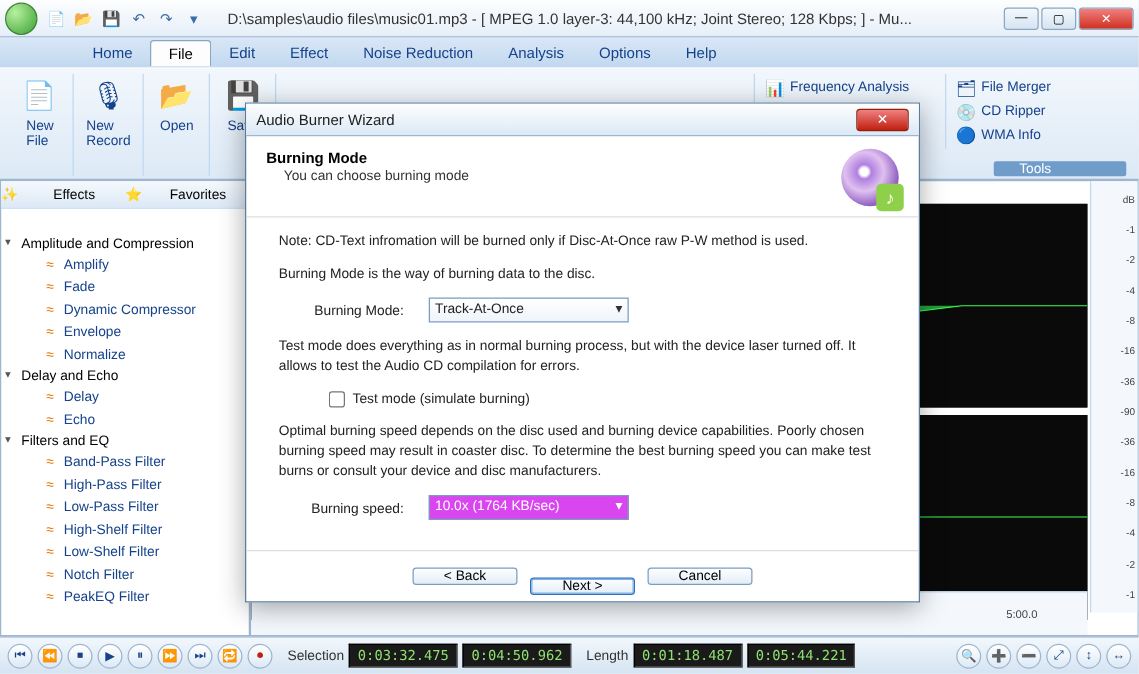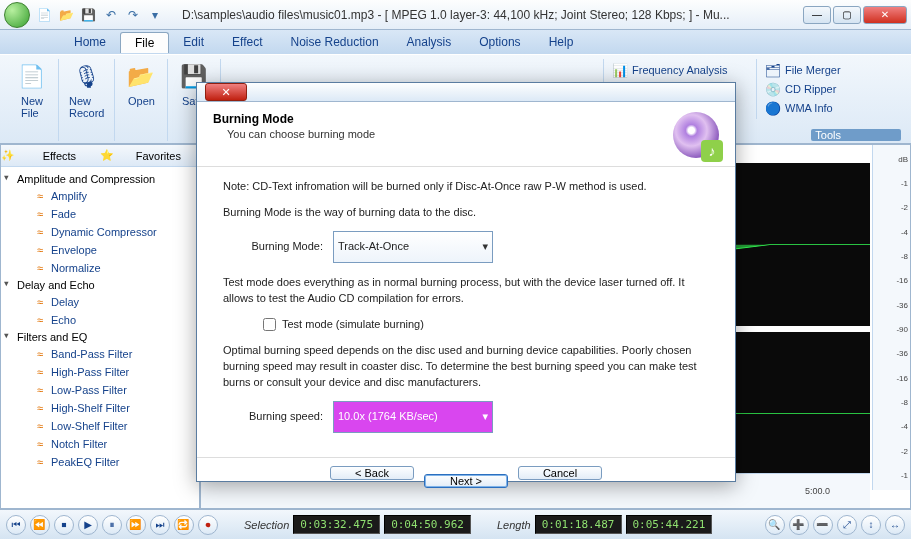--- a/index.html
+++ b/index.html
@@ -23,63 +23,63 @@
   
   .ribbon { height:90px; background:linear-gradient(#f2f7fc,#dce9f6); border-top:1px solid #fff; border-bottom:1px solid #9fb6cf; display:flex; align-items:flex-start; padding:4px 6px; gap:2px; font-size:11px; color:#15428b; position:relative;}
   .rgroup { display:flex; flex-direction:column; align-items:center; padding:0 6px; height:82px; border-right:1px solid #c2d8ef;}
   .rbtn { display:flex; flex-direction:column; align-items:center; gap:2px; cursor:default; padding:2px 4px;}
   .rbtn .ico { width:32px;height:32px;display:flex;align-items:center;justify-content:center;font-size:22px;}
   .rbtn.small { flex-direction:row; gap:4px; padding:1px 4px; width:140px; justify-content:flex-start;}
   .rbtn.small .ico { width:16px;height:16px;font-size:13px;}
 
   .ribbon-right { margin-left:auto; display:flex; gap:4px; }
   .rpanel { display:flex; flex-direction:column; gap:1px; padding:2px 4px; border-left:1px solid #c2d8ef;}
-  .tools-label { position:absolute; right:10px; bottom:2px; background:#6f9cc9; color:#fff; padding:0 60px 0 4px; font-size:11px; border-radius:2px;}
+  .tools-label { position:absolute; right:10px; bottom:2px; background:#6f9cc9; color:#fff; padding:0 60px 0 20px; font-size:11px; border-radius:2px;}
 
   
   .workarea { position:absolute; top:144px; left:0; right:0; bottom:30px; display:flex; }
   .sidepane { width:200px; background:#fff; border:1px solid #9fb6cf; display:flex; flex-direction:column; font-size:11px;}
   .sidetabs { display:flex; height:22px; background:linear-gradient(#f4f8fc,#dde9f6); border-bottom:1px solid #c2d8ef;}
   .sidetabs span { flex:1; display:flex;align-items:center;justify-content:center;gap:4px;}
-  .tree { flex:1; overflow:auto; padding:4px 2px;}
+  .tree { flex:1; overflow:auto; padding:20px 2px;}
   .tree .grp { font-weight:normal; padding:2px 2px 2px 14px; position:relative;}
   .tree .grp::before { content:"▸"; position:absolute; left:2px; top:2px; font-size:9px; color:#555; transform:rotate(90deg);}
   .tree .item { padding:2px 2px 2px 30px; display:flex; align-items:center; gap:4px; color:#15428b;}
   .tree .item .ti { width:14px;height:14px;font-size:11px;display:inline-flex;align-items:center;justify-content:center;color:#e07000;}
 
   .waveform { flex:1; background:#fff; border:1px solid #9fb6cf; position:relative; overflow:hidden;}
   .wave { position:absolute; left:0; right:40px; height:45%; background:#111;}
   .wave.top { top:18px;} .wave.bot { top:calc(45% + 24px);}
   .wave svg { width:100%; height:100%; }
   .ruler-right { position:absolute; right:0; top:0; bottom:18px; width:38px; background:#f4f8fc; border-left:1px solid #c2d8ef; font-size:8px; color:#444; display:flex; flex-direction:column; justify-content:space-around; align-items:flex-end; padding:2px 2px;}
   .timeruler { position:absolute; left:0; right:40px; bottom:0; height:35px; background:#f4f8fc; border-top:1px solid #c2d8ef; font-size:9px; color:#444; display:flex; align-items:center; justify-content:flex-end; padding-right:40px;}
 
   
   .transport { position:absolute; left:0; right:0; bottom:0; height:30px; background:linear-gradient(#f2f7fc,#d5e4f2); border-top:1px solid #9fb6cf; display:flex; align-items:center; padding:0 6px; gap:4px; font-size:11px;}
   .tbtn { width:20px;height:20px;border:1px solid #9fb6cf;border-radius:10px;background:linear-gradient(#fff,#dce9f6);display:flex;align-items:center;justify-content:center;font-size:10px;color:#15428b;}
-  .tlabel { color:#333; margin-left:22px;font-style:italic;}
+  .tlabel { color:#333; margin-left:8px;}
   .tval { background:#1a1a1a; color:#8fe070; padding:2px 6px; font-family:monospace; font-size:11px; border:1px inset #555;}
   .transport .spacer { flex:1; }
 
   
   .modal { position:absolute; left:196px; top:82px; width:540px; height:400px; background:#fff; border:1px solid #5a7ca0; box-shadow:0 4px 20px rgba(0,0,0,.35); display:flex; flex-direction:column; font-size:12px;}
   .modal-title { height:28px; background:linear-gradient(#fdfefe,#dce9f6); display:flex; align-items:center; padding:0 8px; border-bottom:1px solid #9fb6cf;}
   .modal-title .t { flex:1; color:#222;}
   .modal-close { width:42px;height:18px;background:linear-gradient(#f08080,#c02010);border:1px solid #902010;border-radius:3px;color:#fff;display:flex;align-items:center;justify-content:center;font-size:11px;}
   .modal-head { padding:10px 16px 8px; border-bottom:1px solid #ddd; display:flex; align-items:flex-start;}
   .modal-head .txt { flex:1;}
   .modal-head b { font-size:12px;}
   .modal-head .sub { font-size:11px; color:#333; margin-top:2px; margin-left:14px;}
   .disc-ico { width:46px;height:46px;border-radius:50%;background:radial-gradient(circle at 40% 40%,#fff 0 8%,#b080e0 15%,#e0c0f0 40%,#9060c0 70%);position:relative;}
   .disc-ico::after{content:"♪";position:absolute;right:-4px;bottom:-4px;width:22px;height:22px;background:#8fd04a;border-radius:4px;color:#fff;font-size:14px;display:flex;align-items:center;justify-content:center;}
   .modal-body { flex:1; padding:12px 26px; color:#222; font-size:11px; line-height:1.45;}
   .modal-body p { margin-bottom:10px;}
-  .frow { display:flex; align-items:center; gap:10px; margin:6px 0 12px;}
+  .frow { display:flex; align-items:flex-end; gap:20px; margin:6px 0 12px;}
   .frow label { width:100px; text-align:right;}
-  .combo { width:160px; height:32px; border:1px solid #7a9cc0; background:linear-gradient(#fff,#eef4fb); display:flex; align-items:center; padding:0 4px; font-size:11px; position:relative;}
+  .combo { width:160px; height:20px; border:1px solid #7a9cc0; background:linear-gradient(#fff,#eef4fb); display:flex; align-items:center; padding:0 4px; font-size:11px; position:relative;}
   .combo.sel { background:#d946ef; color:#fff;}
   .combo::after { content:"▾"; position:absolute; right:4px; color:#333;}
   .combo.sel::after { color:#fff;}
   .chk { display:flex; align-items:center; gap:6px; margin:6px 0 10px 40px;}
   .chk input { width:13px;height:13px;}
   .modal-foot { height:44px; border-top:1px solid #ddd; display:flex; align-items:center; justify-content:center; gap:10px;}
   .wbtn { width:84px; height:14px; border:1px solid #7a9cc0; background:linear-gradient(#fdfeff,#e3edf7); border-radius:3px; font-size:11px; display:flex;align-items:center;justify-content:center;}
   .wbtn.primary { border-color:#2b6fbf; box-shadow:0 0 0 1px #7fb3e8 inset;margin-top:16px;}
 </style>
 </head>
@@ -257,20 +257,21 @@
   <div class="tbtn">🔍</div>
   <div class="tbtn">➕</div>
   <div class="tbtn">➖</div>
   <div class="tbtn">⤢</div>
   <div class="tbtn">↕</div>
   <div class="tbtn">↔</div>
 </div>
 
 <div class="modal">
   <div class="modal-title">
+    <span class="t">Audio Burner Wizard</span>
     <div class="modal-close">✕</div>
   </div>
   <div class="modal-head">
     <div class="txt">
       <b>Burning Mode</b>
       <div class="sub">You can choose burning mode</div>
     </div>
     <div class="disc-ico"></div>
   </div>
   <div class="modal-body">

